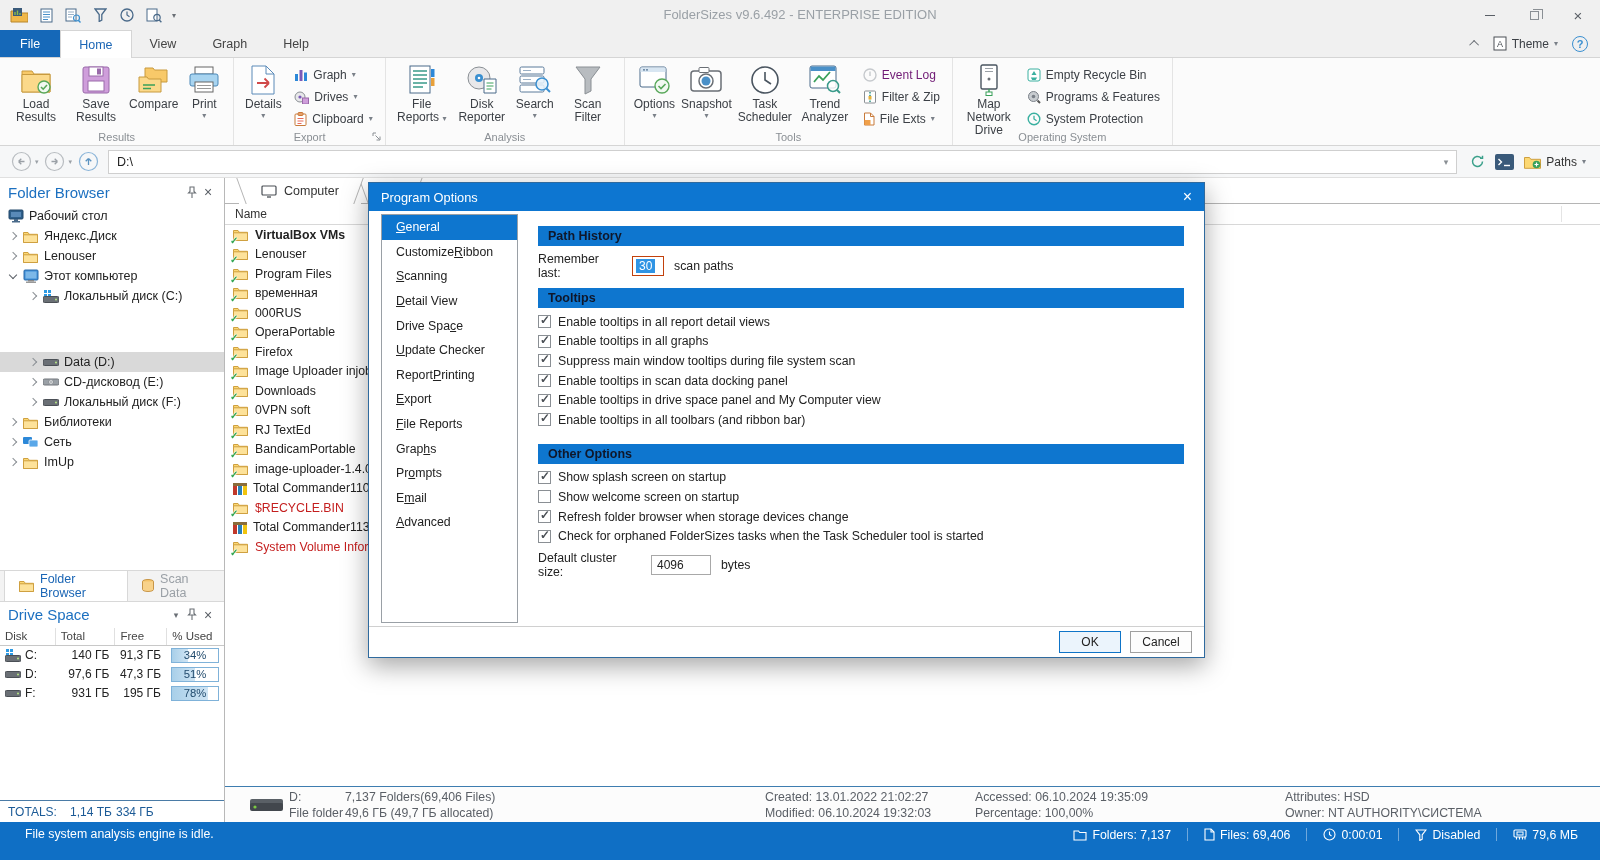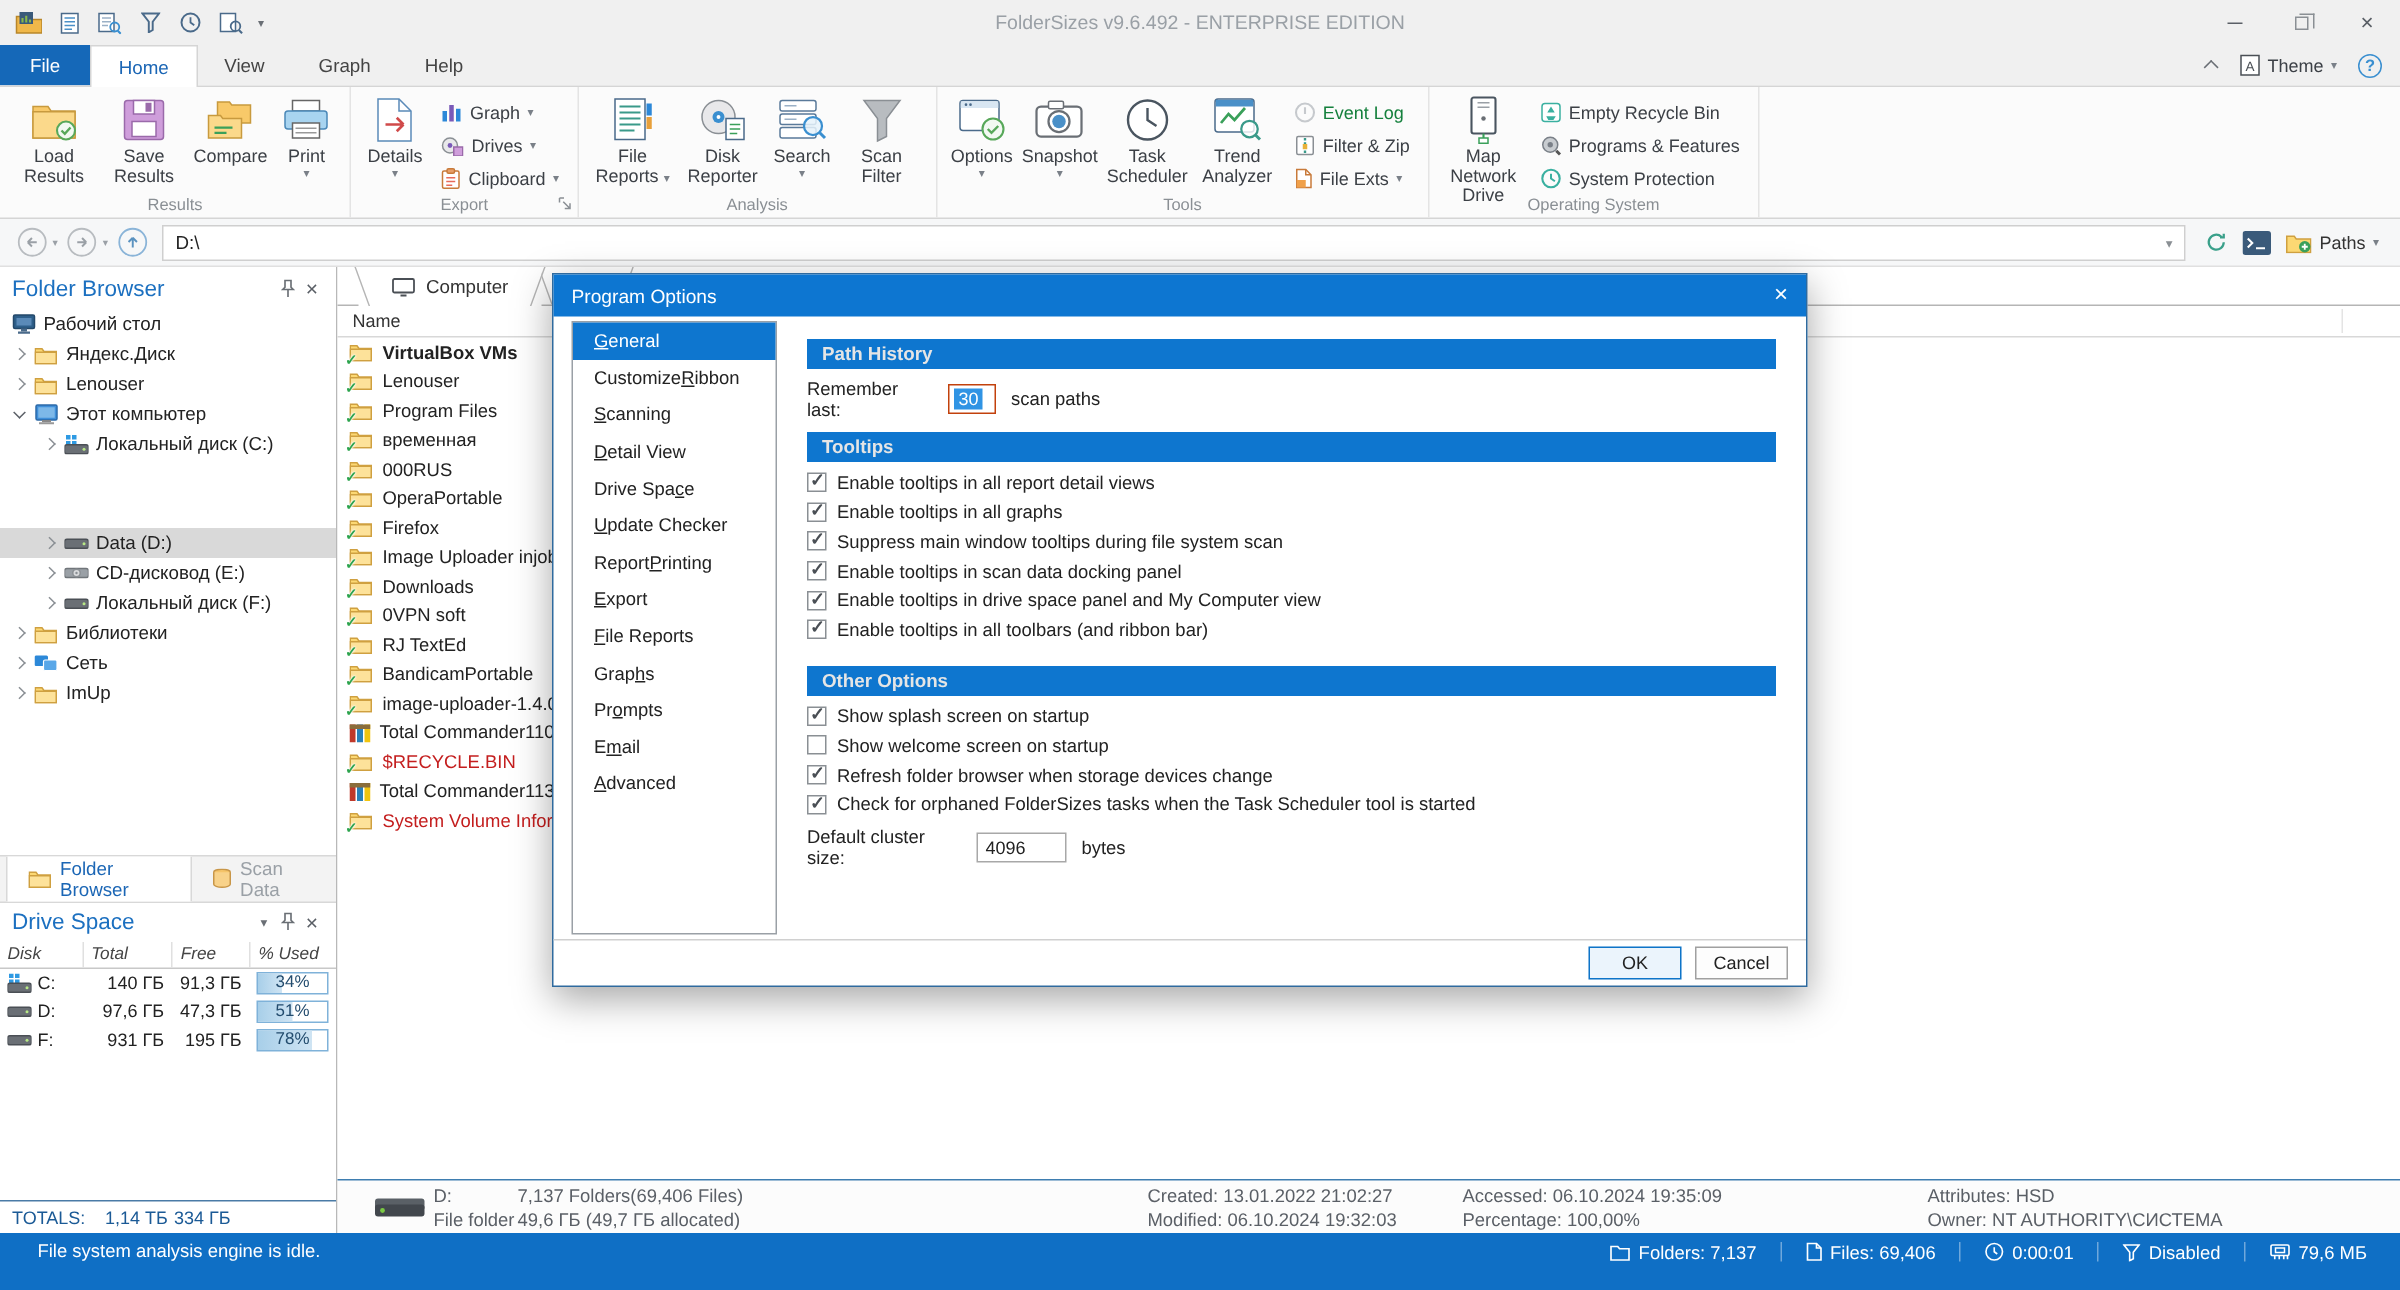--- a/index.html
+++ b/index.html
@@ -33,21 +33,21 @@
 
   
   .ribbon { height:89px; background:#fbfbfb; border-top:1px solid #d5d5d5; border-bottom:1px solid #d5d5d5; display:flex; flex:none; }
   .rgroup { position:relative; display:flex; align-items:flex-start; padding:3px 6px 16px 6px; border-right:1px solid #e4e4e4; }
   .bigbtn { min-width:46px; max-width:60px; display:flex; flex-direction:column; align-items:center; text-align:center; padding:2px 3px 0; color:#3c4046; }
   .bigbtn .icon { height:33px; }
   .blbl { font-size:12px; line-height:13px; margin-top:2px; }
   .dar { font-size:8px; color:#7a8088; line-height:9px; }
   .rstack { display:flex; flex-direction:column; gap:1px; margin:3px 2px 0 4px; }
   .smallbtn { display:flex; align-items:center; gap:5px; height:21px; padding:0 4px; font-size:12px; color:#3c4046; white-space:nowrap; }
-  .smallbtn.dis { color:#15803d; }
+  .smallbtn.dis { color:#701a75; }
   .smallbtn.dis .icon { opacity:.7; }
   .rcap { position:absolute; bottom:2px; left:0; right:0; text-align:center; font-size:11px; color:#8a8f94; }
   .launcher { position:absolute; right:4px; bottom:0; }
 
   
   .addrbar { height:32px; display:flex; align-items:center; gap:5px; padding:0 10px; background:#f6f7f8; border-bottom:1px solid #e0e0e0; flex:none; }
   .navic { width:22px; height:22px; display:flex; align-items:center; justify-content:center; }
   .ncaret { font-size:7px; color:#9aa0a6; margin-left:-2px; }
   .acombo { flex:1; height:24px; background:#fff; border:1px solid #cfcfcf; display:flex; align-items:center; padding:0 8px; margin:0 4px; }
   .acombo .aval { flex:1; font-size:12.5px; color:#222; }
@@ -67,21 +67,21 @@
   .tw { width:15px; height:15px; flex:none; position:relative; }
   .tw.rt::before { content:''; position:absolute; left:4px; top:4px; width:5px; height:5px; border-right:1.3px solid #8a8f94; border-bottom:1.3px solid #8a8f94; transform:rotate(-45deg); }
   .tw.dn::before { content:''; position:absolute; left:4px; top:3px; width:5px; height:5px; border-right:1.3px solid #5a5f66; border-bottom:1.3px solid #5a5f66; transform:rotate(45deg); }
   .trow .icon { width:19px; margin-right:4px; }
   .lpfill { flex:1; }
   .ptabs { height:32px; flex:none; background:#f3f3f3; border-top:1px solid #d8d8d8; border-bottom:1px solid #d8d8d8; display:flex; align-items:stretch; padding-left:4px; }
   .ptab { display:flex; align-items:center; gap:6px; padding:0 14px; font-size:12.5px; color:#9aa0a6; }
   .ptab.on { background:#fff; color:#1b66b5; border-left:1px solid #d8d8d8; border-right:1px solid #d8d8d8; }
   .dshdr { height:26px; display:flex; align-items:center; padding:0 8px; flex:none; }
   .dstitle { font-size:15px; color:#1c70c0; flex:1; }
-  .dshead { display:flex; height:18px; border-bottom:1px solid #c8c8c8; align-items:center;font-style:italic; }
+  .dshead { display:flex; height:18px; border-bottom:1px solid #c8c8c8; align-items:center; }
   .dsh { font-size:11.5px; color:#444; padding-left:5px; border-left:1px solid #e0e0e0; height:100%; display:flex; align-items:center; }
   .dsh.c0 { border-left:none; }
   .c0 { width:55px; } .c1 { width:60px; } .c2 { width:52px; } .c3 { width:58px; }
   .dsr { display:flex; height:19px; align-items:center; }
   .dsc { font-size:12px; color:#222; padding:0 5px; display:flex; align-items:center; height:100%; }
   .dsc.c0 { gap:4px; }
   .dsc.c1,.dsc.c2 { justify-content:flex-end; }
   .pbar { position:relative; width:50px; height:15px; border:1px solid #7fb2d9; background:#fff; }
   .pfill { position:absolute; left:0; top:0; bottom:0; background:linear-gradient(to right,#a8cfe9,#cfe4f3); }
   .plbl { position:absolute; left:0; right:0; text-align:center; font-size:11.3px; color:#234c6e; line-height:13px; }
@@ -125,21 +125,21 @@
   
   .dialog { position:absolute; left:368px; top:182px; width:837px; height:476px; background:#fff;
             border:1px solid #2f6a9e; box-shadow:0 8px 24px rgba(0,0,0,.35); z-index:50; display:flex; flex-direction:column; }
   .dtitle { height:28px; flex:none; background:#0d76d1; color:#fff; display:flex; align-items:center; padding:11px 12px; font-size:12.8px; }
   .dclose { margin-left:auto; font-size:16px; line-height:1; }
   .dbody { flex:1; display:flex; padding:3px 12px 0 12px; min-height:0; }
   .dnav { width:137px; flex:none; border:1px solid #9aa0a6; margin-bottom:3px; background:#fff; }
   .nitem { height:24.6px; display:flex; align-items:center; padding-left:14px; font-size:12.3px; color:#222; }
   .nitem.sel { background:#0e76cf; color:#fff; }
   .dcontent { flex:1; padding-left:20px; padding-right:8px; min-width:0; }
-  .shdr { height:20px; background:#0e76cf; color:#e5e5e5; font-weight:bold; font-size:12.5px; display:flex; align-items:center; padding-left:10px; margin-top:12px; }
+  .shdr { height:20px; background:#0e76cf; color:#0f172a; font-weight:bold; font-size:12.5px; display:flex; align-items:center; padding-left:10px; margin-top:12px; }
   .formrow { display:flex; align-items:center; gap:10px; margin-top:9px; height:21px; }
   .flbl { font-size:12.3px; color:#222; }
   .finput { width:32px; height:20px; border:1px solid #c2410c; background:#fff; display:inline-flex; align-items:center; padding-left:3px; }
   .selx { background:#3094e4; color:#fff; padding:0 3px; font-size:12px; }
   .tinput { width:60px; height:20px; border:1px solid #a8a8a8; padding-left:5px; font-family:"Liberation Sans",sans-serif; font-size:12px; color:#222; }
   .cbgroup { margin-top:4px; }
   .cbrow { height:19.6px; display:flex; align-items:center; gap:7px; }
   .cb { width:13px; height:13px; border:1px solid #8a8f94; background:#fff; position:relative; flex:none; }
   .cb.on::after { content:'✓'; position:absolute; left:1px; top:-3px; font-size:12px; color:#4a4f55; font-weight:bold; }
   .cbl { font-size:12.3px; color:#222; }

